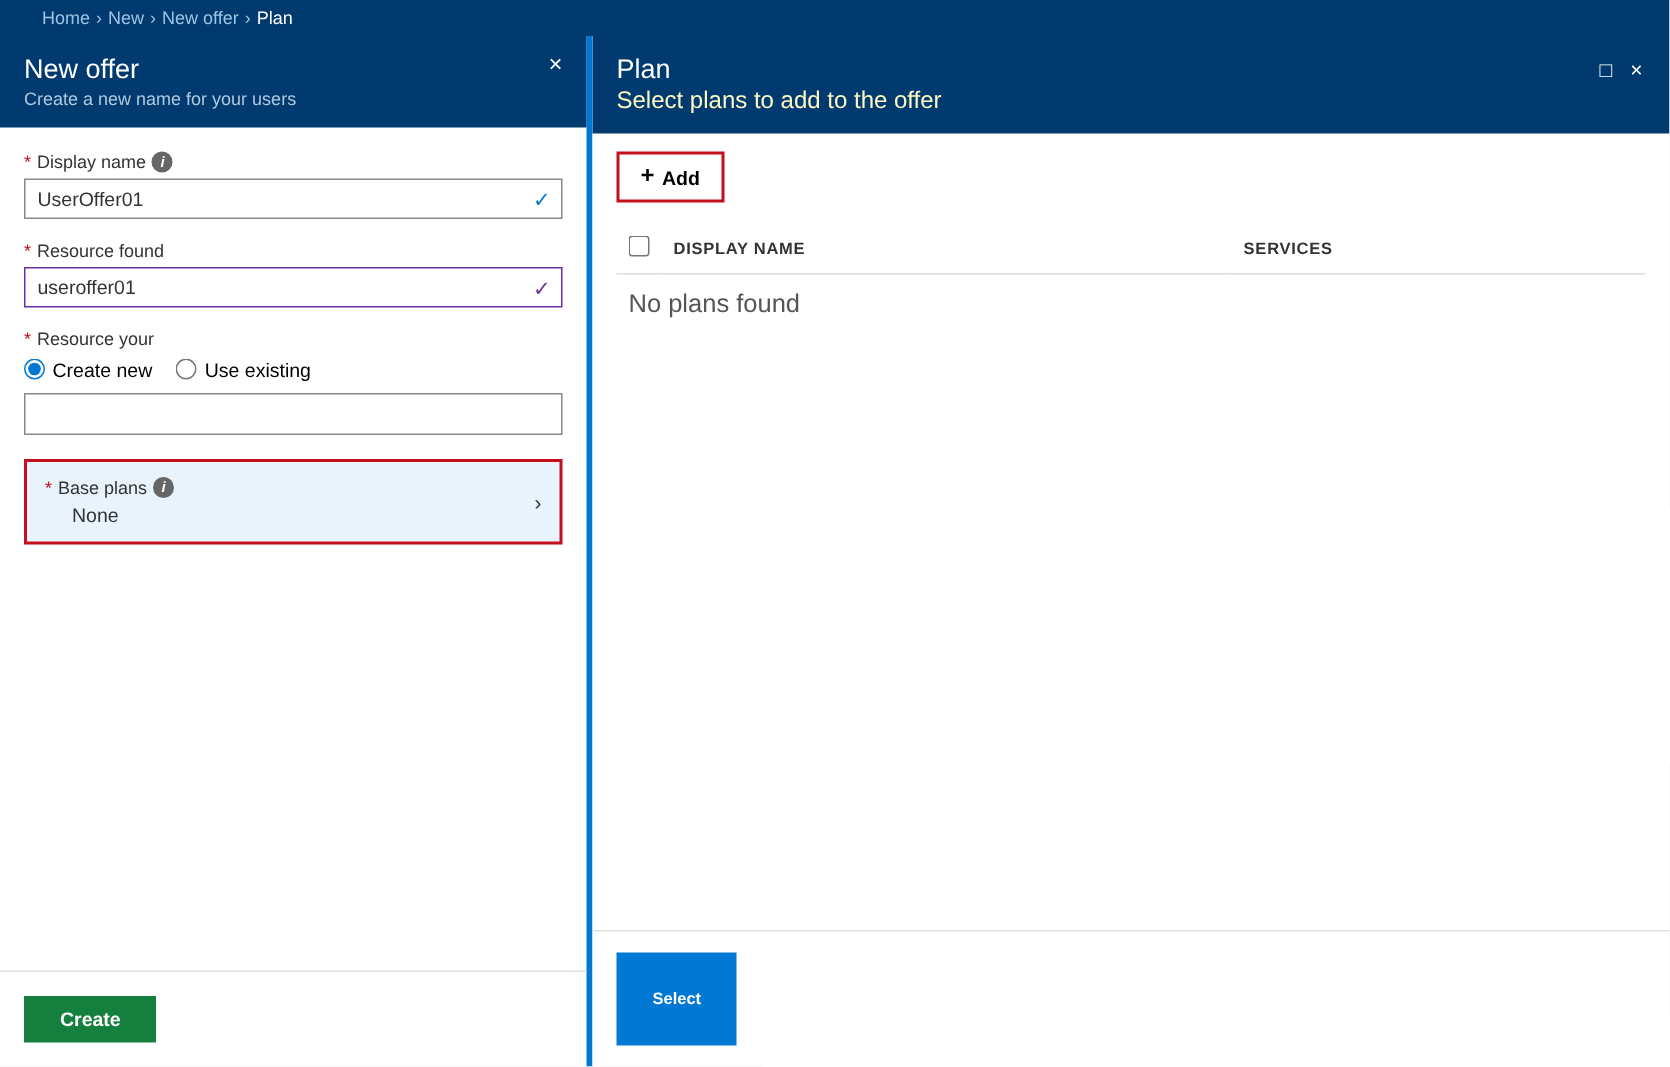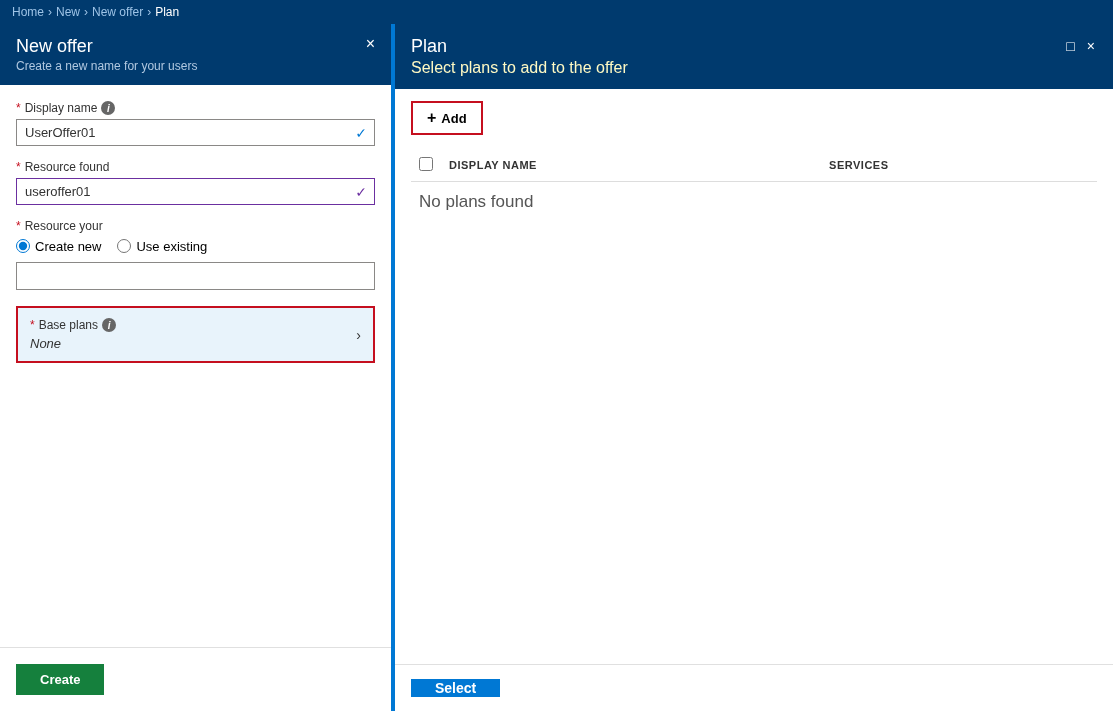--- a/index.html
+++ b/index.html
@@ -9,21 +9,21 @@
       background: #f0f0f0;
       width: 1113px;
       height: 711px;
       overflow: hidden;
     }
 
     
     .breadcrumb-bar {
       background: #003a6e;
       color: #9dc3e6;
-      padding: 4px 12px;
+      padding: 4px 28px;
       font-size: 12px;
       display: flex;
       align-items: center;
       gap: 4px;
       height: 24px;
     }
     .breadcrumb-bar a {
       color: #9dc3e6;
       text-decoration: none;
     }
@@ -195,23 +195,23 @@
     .base-plans-label {
       font-size: 12px;
       color: #333;
       display: flex;
       align-items: center;
       gap: 4px;
       margin-bottom: 4px;
     }
 
     .base-plans-value {
-      font-style: italic;
-      color: #333;
-      font-size: 13px;
+      color: #333;
+      font-size: 13px;
+      margin-left: 18px;
     }
 
     .chevron-right {
       font-size: 14px;
       color: #333;
     }
 
     
     .left-panel-footer {
       padding: 16px;
@@ -340,22 +340,22 @@
     
     .right-panel-footer {
       padding: 14px 16px;
       border-top: 1px solid #e0e0e0;
     }
 
     .select-btn {
       background: #0078d4;
       color: white;
       border: none;
-      padding: 1px 24px;
-      font-size: 14px;
+      padding: 25px 24px;
+      font-size: 11px;
       cursor: pointer;
       font-weight: 600;
     }
   </style>
 </head>
 <body>
 
 <div class="breadcrumb-bar">
   <a href="#">Home</a>
   <span class="separator">›</span>

